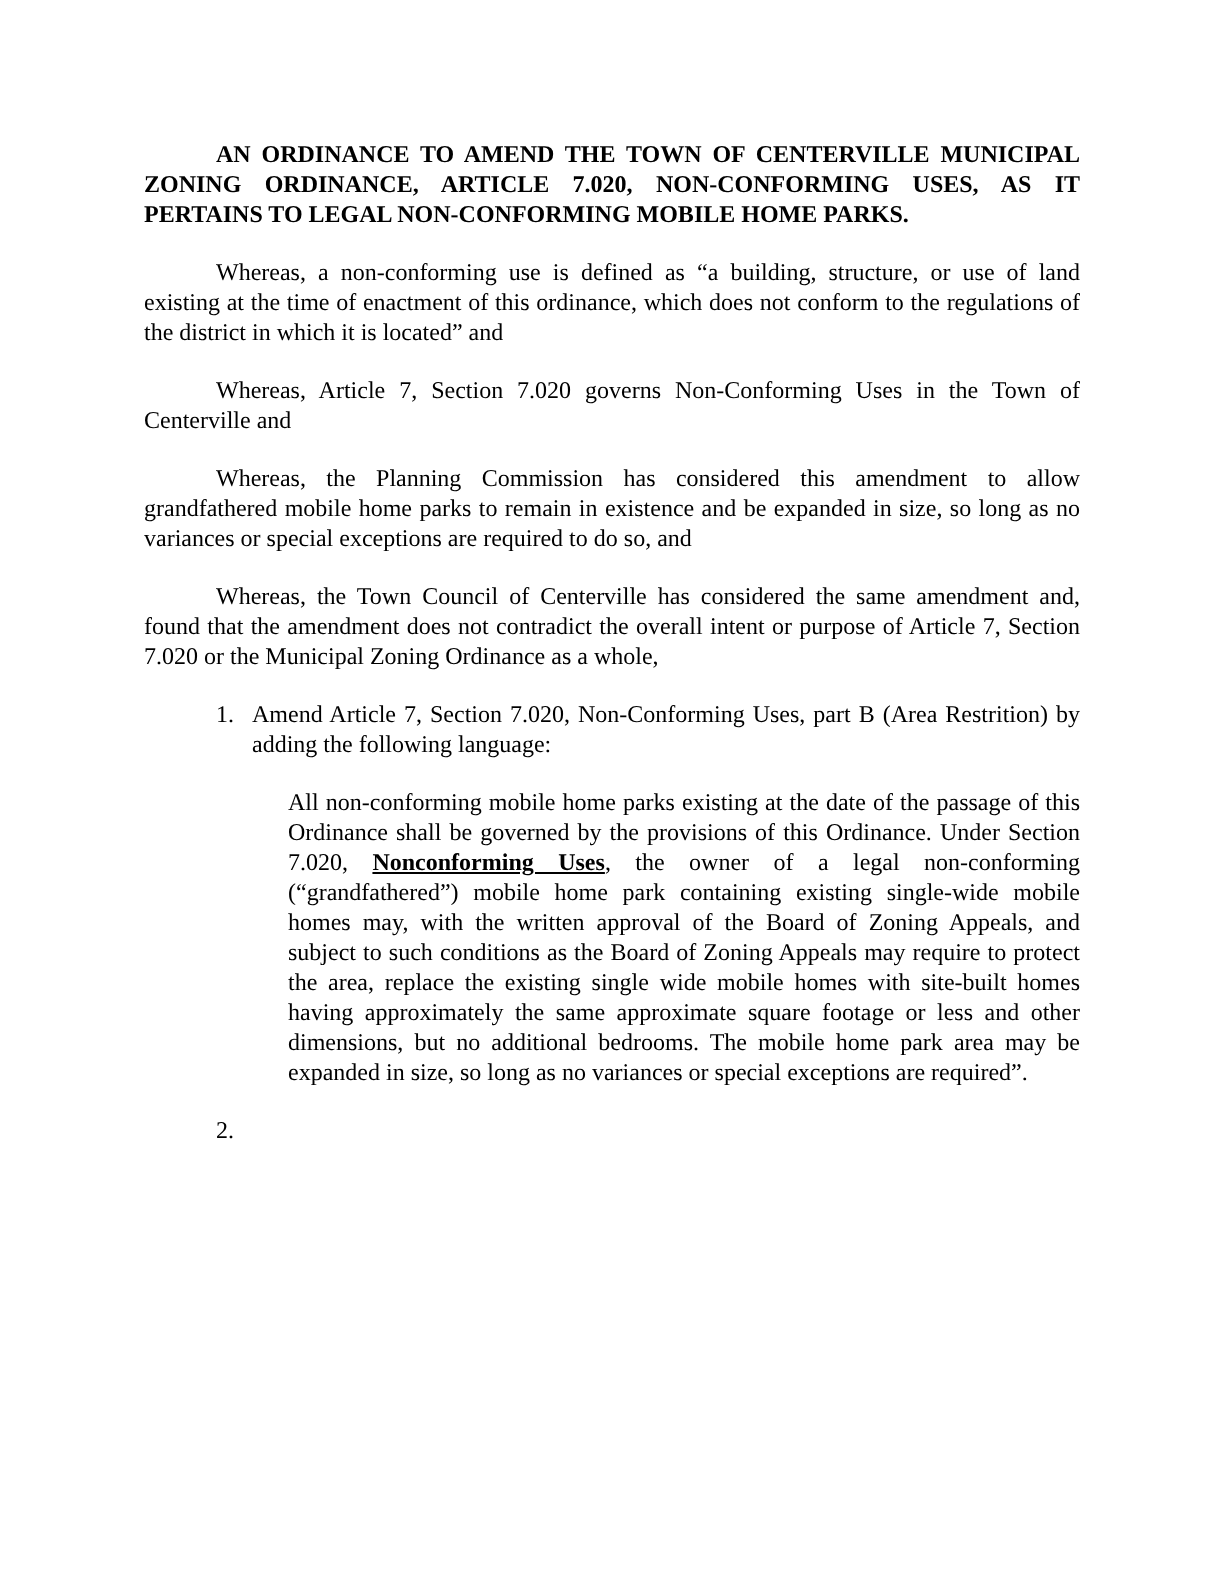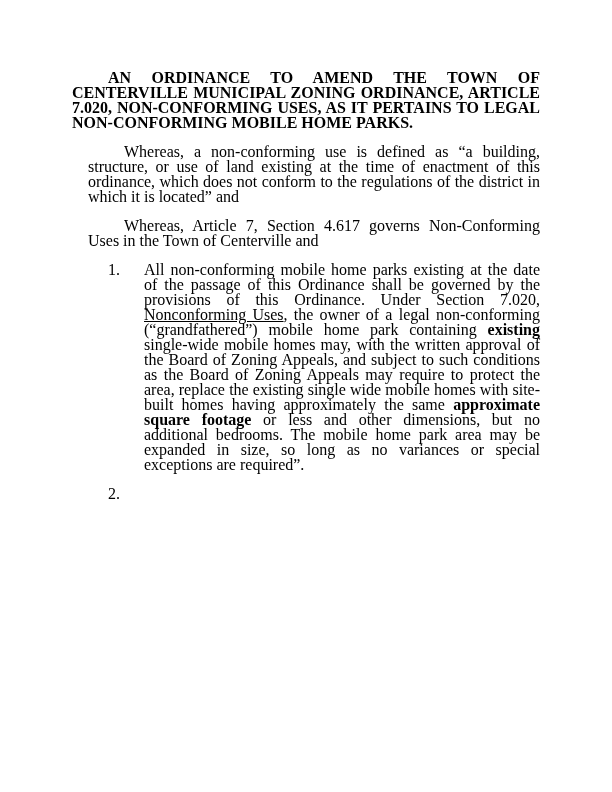--- a/index.html
+++ b/index.html
@@ -1,42 +1,45 @@
 <!DOCTYPE html>
 <html><head>
 <meta charset="utf-8">
 <style>
   html, body { margin: 0; padding: 0; background: #ffffff; }
   body { width: 612px; height: 792px; position: relative; overflow: hidden; }
   .page {
     position: absolute; left: 72px; top: 70px; width: 468px;
     font-family: "Liberation Serif", "DejaVu Serif", serif;
-    font-size: 16px; line-height: 15px; color: #000;
+    font-size: 12px; line-height: 15px; color: #000;
     text-align: justify;
   }
   .title { font-weight: bold; text-indent: 36px; margin: 0 0 14px 0; }
-  p { margin: 0 0 14px 16px; text-indent: 36px; }
+  p { margin: 0 0 14px 0; text-indent: 36px; }
   .list { margin: 0; padding: 0; list-style: none; }
   .list-item { position: relative; padding-left: 54px; margin-bottom: 14px; }
   .list-num { position: absolute; left: 36px; top: 0; }
   .quote { margin: 14px 0 0 18px; text-indent: 0; }
-  .u { text-decoration: underline; }
-  .b { font-weight: bold; }
+  .u { text-decoration: underline; font-weight: bold; }
+  .b { font-weight: normal; }
 </style>
 </head>
 <body>
 
 <div class="page">
   <div class="title">AN ORDINANCE TO AMEND THE TOWN OF CENTERVILLE MUNICIPAL ZONING ORDINANCE, ARTICLE 7.020, NON-CONFORMING USES, AS IT PERTAINS TO LEGAL NON-CONFORMING MOBILE HOME PARKS.</div>
 
   <p>Whereas, a non-conforming use is defined as “a building, structure, or use of land existing at the time of enactment of this ordinance, which does not conform to the regulations of the district in which it is located” and</p>
-  <p>Whereas, Article 7, Section 4.617 governs Non-Conforming Uses in the Town of Centerville and</p>
+  <p>Whereas, Article 7, Section 7.020 governs Non-Conforming Uses in the Town of Centerville and</p>
+  <p>Whereas, the Planning Commission has considered this amendment to allow grandfathered mobile home parks to remain in existence and be expanded in size, so long as no variances or special exceptions are required to do so, and</p>
+  <p>Whereas, the Town Council of Centerville has considered the same amendment and, found that the amendment does not contradict the overall intent or purpose of Article 7, Section 7.020 or the Municipal Zoning Ordinance as a whole,</p>
 
   <ol class="list">
     <li class="list-item">
       <span class="list-num">1.</span>
+      <div>Amend Article 7, Section 7.020, Non-Conforming Uses, part B (Area Restrition) by adding the following language:</div>
       <div class="quote"><span>All non-conforming mobile home parks existing at the date of the passage of this Ordinance shall be governed by the provisions of this Ordinance.  Under Section 7.020, </span><span class="u">Nonconforming Uses</span><span>, the owner of a legal non-conforming (“grandfathered”) mobile home park containing </span><span class="b">existing</span><span> single-wide mobile homes may, with the written approval of the Board of Zoning Appeals, and subject to such conditions as the Board of Zoning Appeals may require to protect the area, replace the existing single wide mobile homes with site-built homes having approximately the same </span><span class="b">approximate square footage</span><span> or less and other dimensions, but no additional bedrooms.  The mobile home park area may be expanded in size, so long as no variances or special exceptions are required”.</span></div>
     </li>
     <li class="list-item">
       <span class="list-num">2.</span>
     </li>
   </ol>
 </div>
 
 </body></html>

